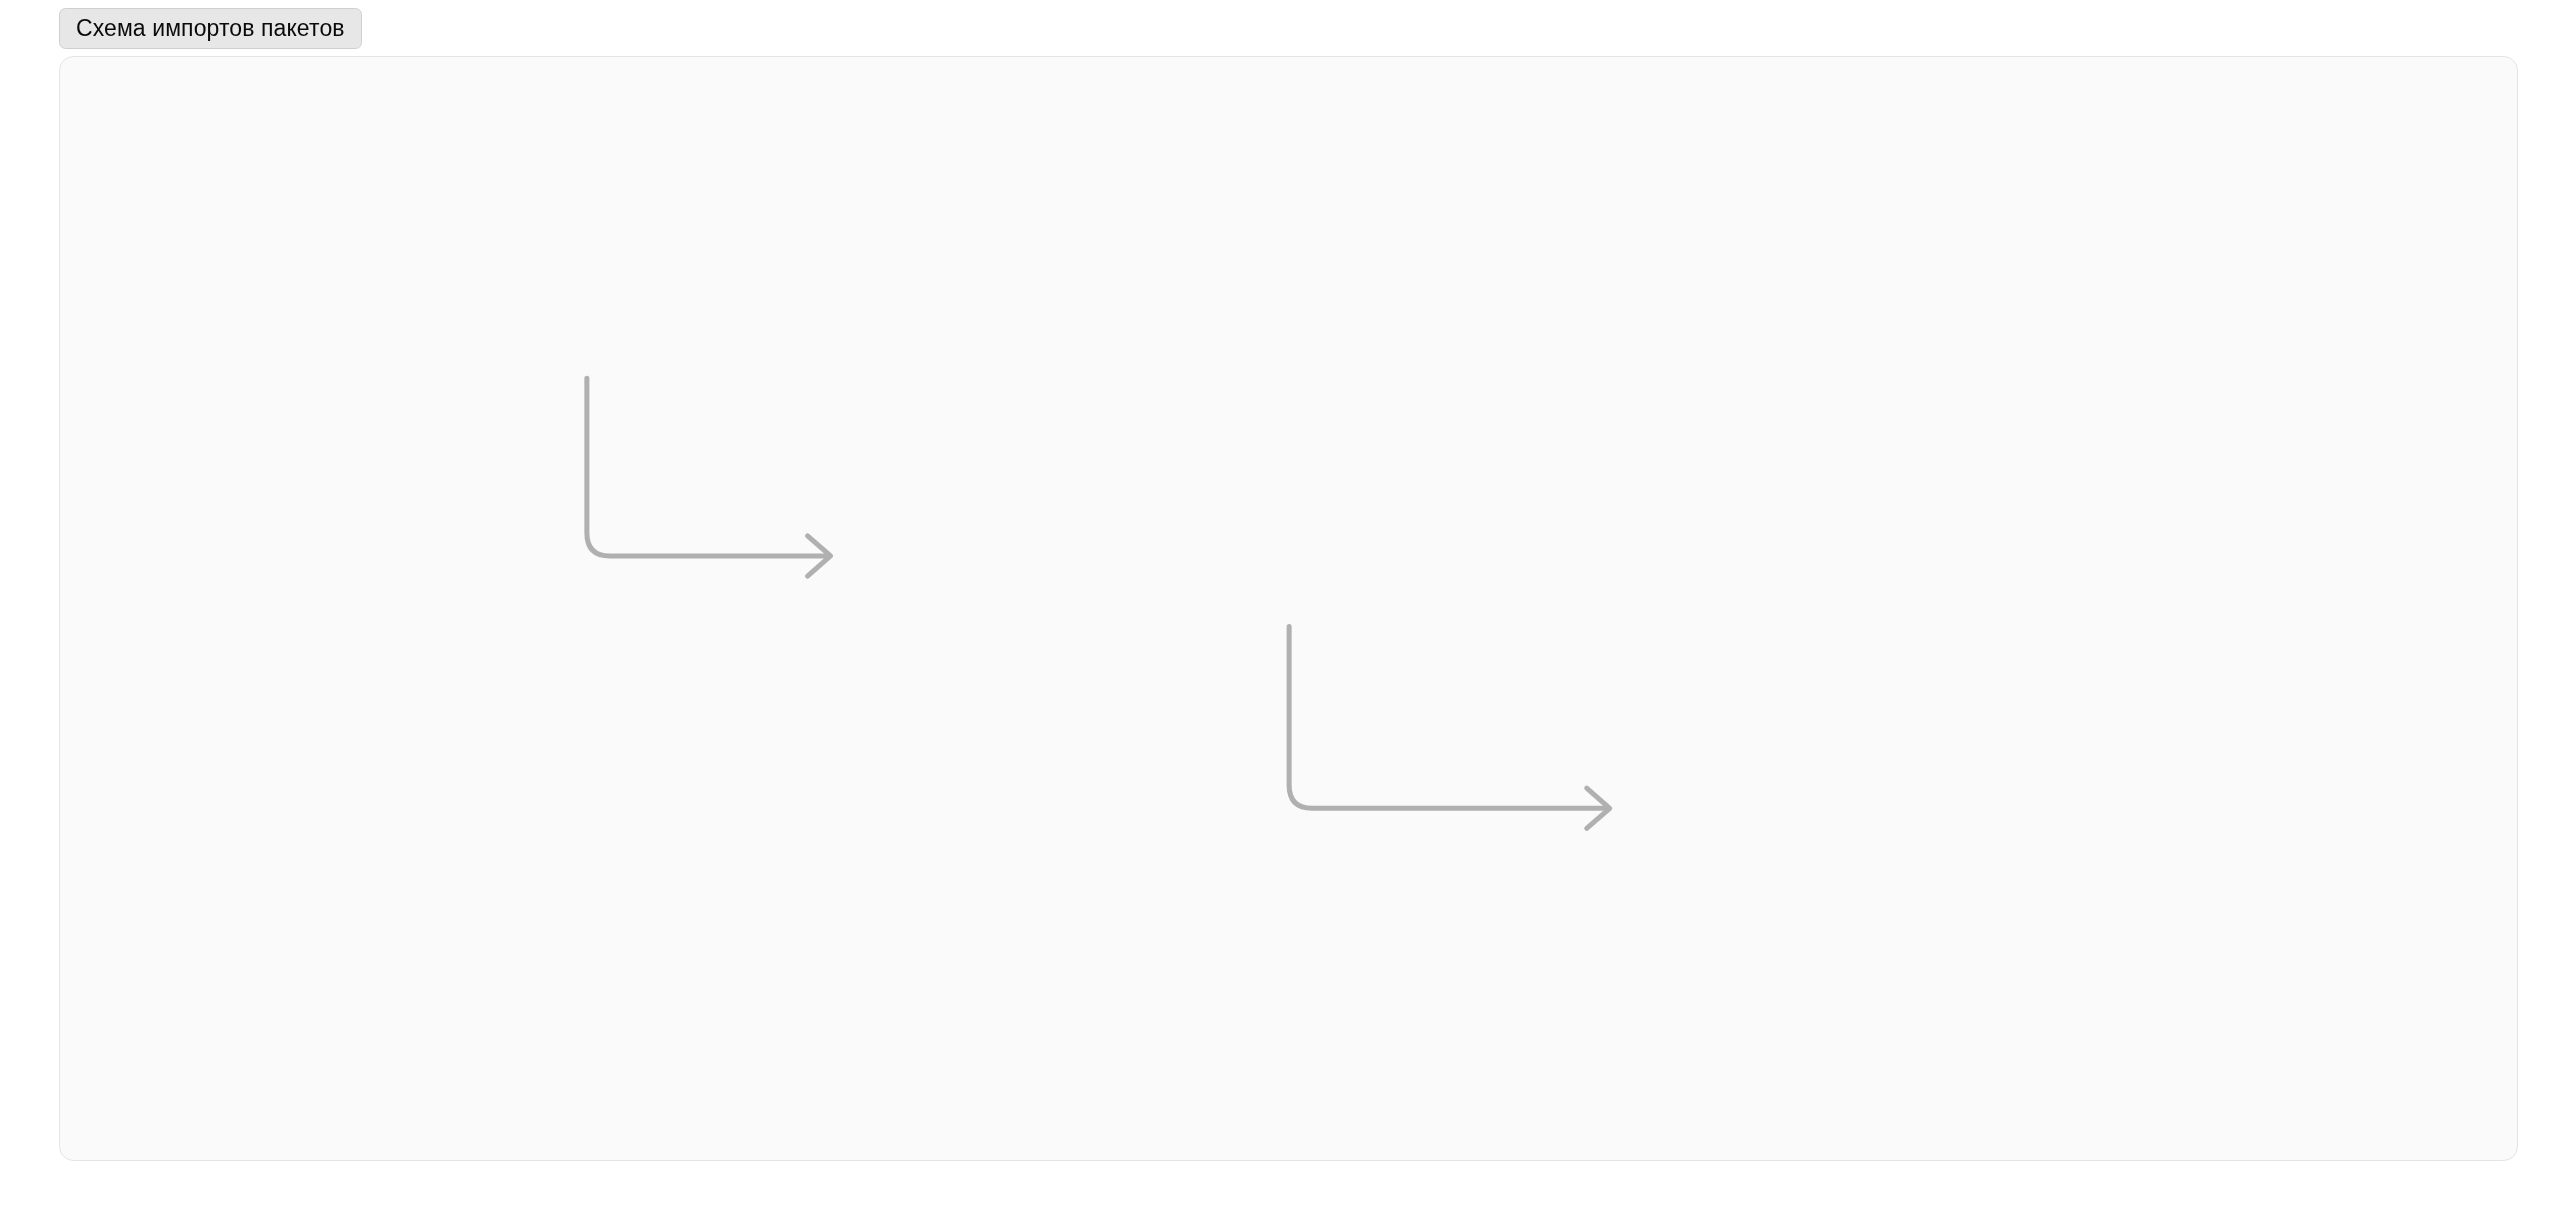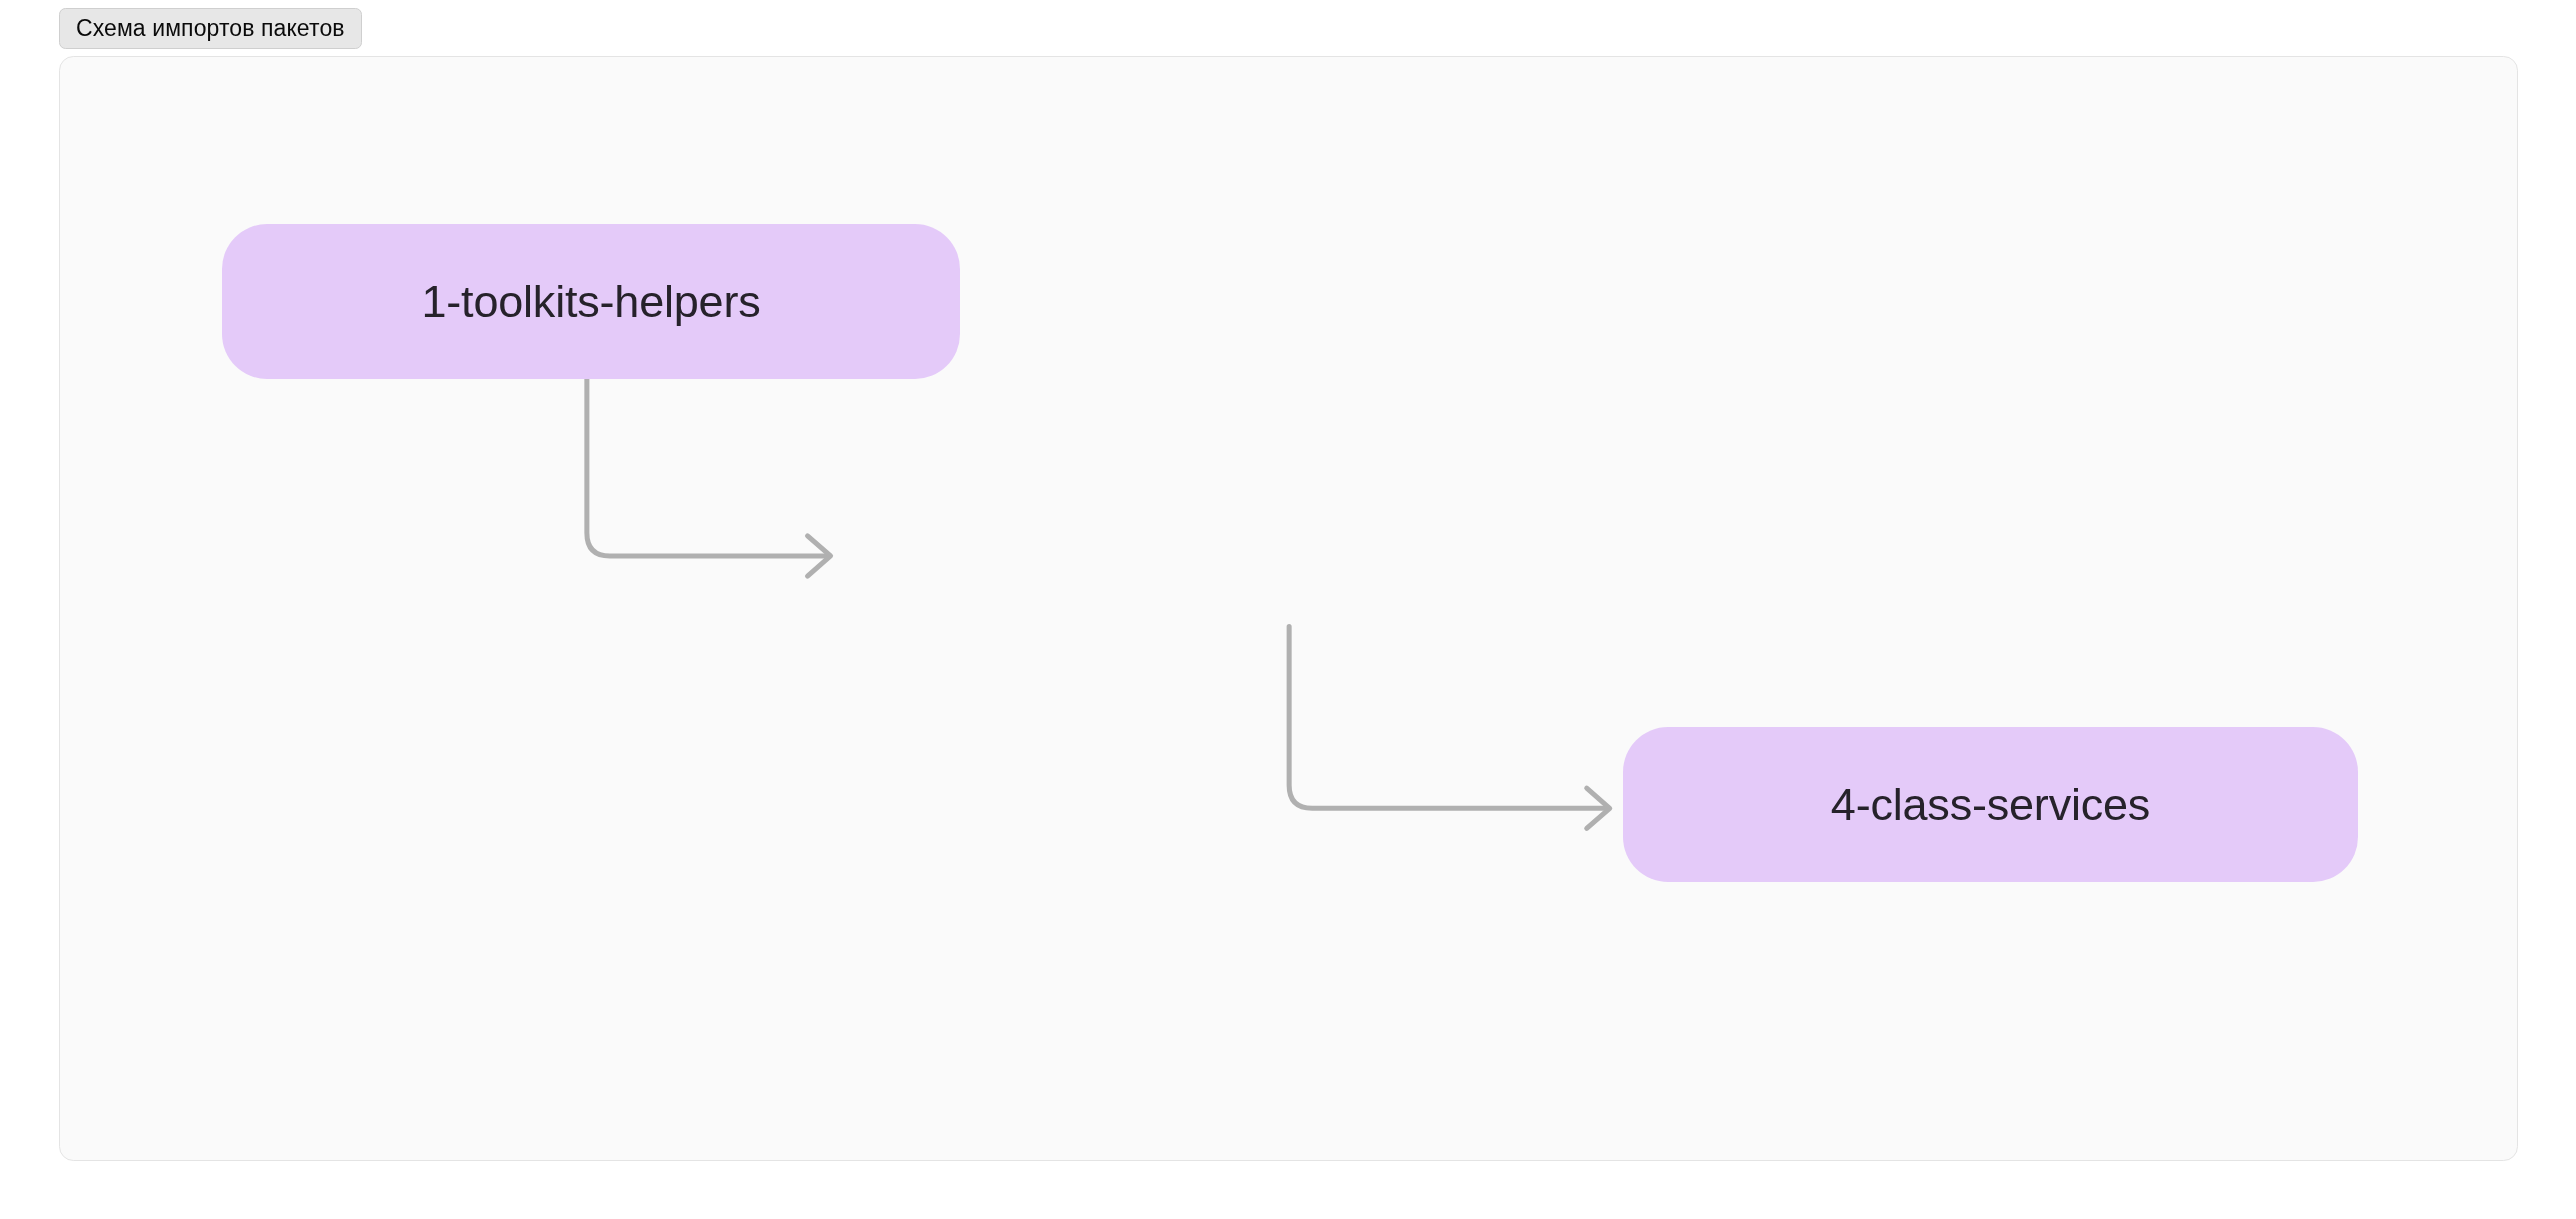--- a/index.html
+++ b/index.html
@@ -148,26 +148,20 @@
           <path class="edge-path" d="M 733,447 L 733,662 Q 733,694 765,694 L 1068,694"></path>
           <path class="edge-arrowhead" d="M 1040,666 L 1072,694 L 1040,722"></path>
         </g>
 
         <g>
           <path class="edge-path" d="M 1710,792 L 1710,1013 Q 1710,1045 1742,1045 L 2152,1045"></path>
           <path class="edge-arrowhead" d="M 2124,1017 L 2156,1045 L 2124,1073"></path>
         </g>
       </svg>
 
-      <div class="node" id="node-0">
-        <span class="node-label">1-toolkits-helpers</span>
-      </div>
 
 
-      <div class="node" id="node-2">
-        <span class="node-label">4-class-services</span>
-      </div>
 
     </div>
   </div>
 
 </div>
 
 
 </body></html>

